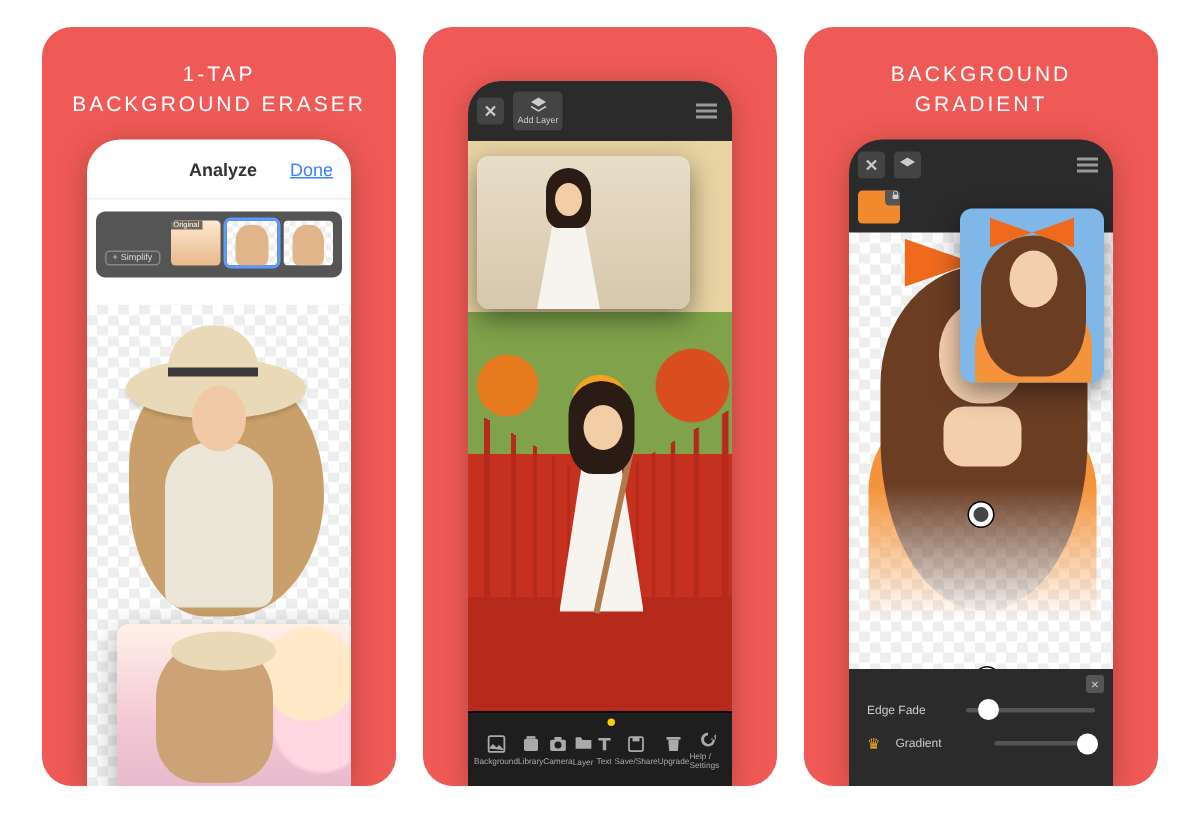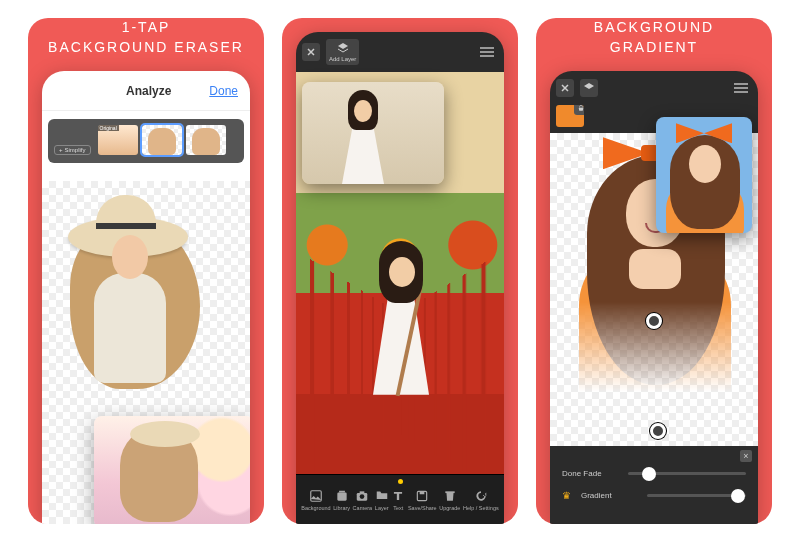--- a/index.html
+++ b/index.html
@@ -15,32 +15,33 @@
   .card {
     width: 236px;
     height: 506px;
     background: #f05a56;
     border-radius: 20px;
     position: relative;
     overflow: hidden;
     display: flex;
     flex-direction: column;
     align-items: center;
+    padding-top: 22px;
   }
   .card-title {
     color: #fff;
     font-size: 14px;
     letter-spacing: 2px;
     font-weight: 400;
     text-align: center;
     line-height: 1.4;
     white-space: pre-line;
   }
   .phone {
-    width: 208px;
+    width: 176px;
     flex: 1;
     margin-top: 14px;
     border-radius: 22px 22px 0 0;
     background: #fff;
     position: relative;
     overflow: hidden;
     box-shadow: 0 4px 20px rgba(0,0,0,.25);
   }
   .phone.dark { background: #2b2b2b; }
   
@@ -519,21 +520,21 @@
     <div class="popup3">
       <div class="s"></div>
         <div class="h"></div>
         <div class="f"></div>
       <div class="bL"></div>
         <div class="bR"></div>
     </div>
     <div class="c3-sliders">
       <div class="close-x">×</div>
       <div class="slider-row">
-        <span class="lbl">Done Fade</span>
+        <span class="lbl">Edge Fade</span>
         <div class="track">
           <div class="knob" style="left:18%"></div>
         </div>
       </div>
       <div class="slider-row">
         <span class="crown">♛</span>
         <span class="lbl">Gradient</span>
         <div class="track">
           <div class="knob" style="left:92%"></div>
         </div>

